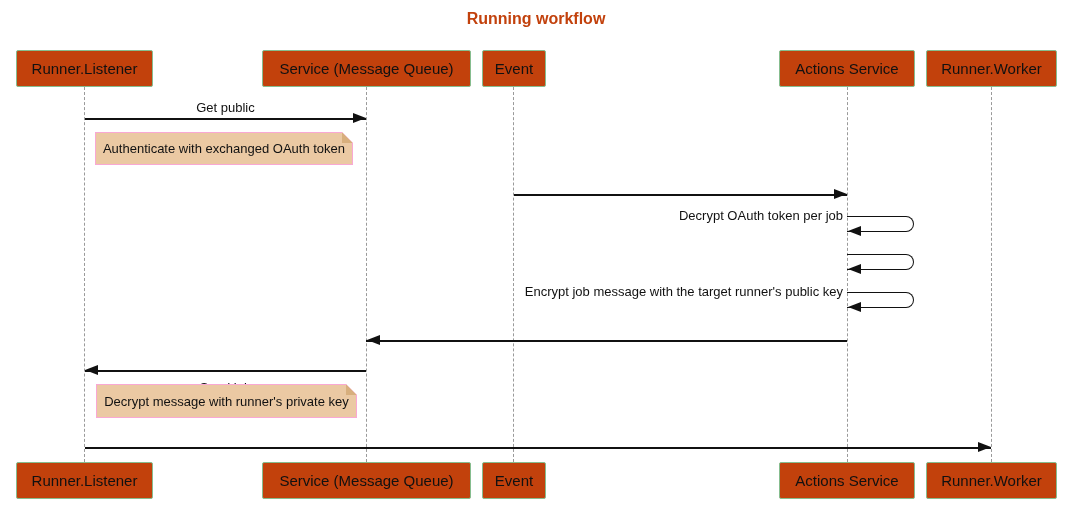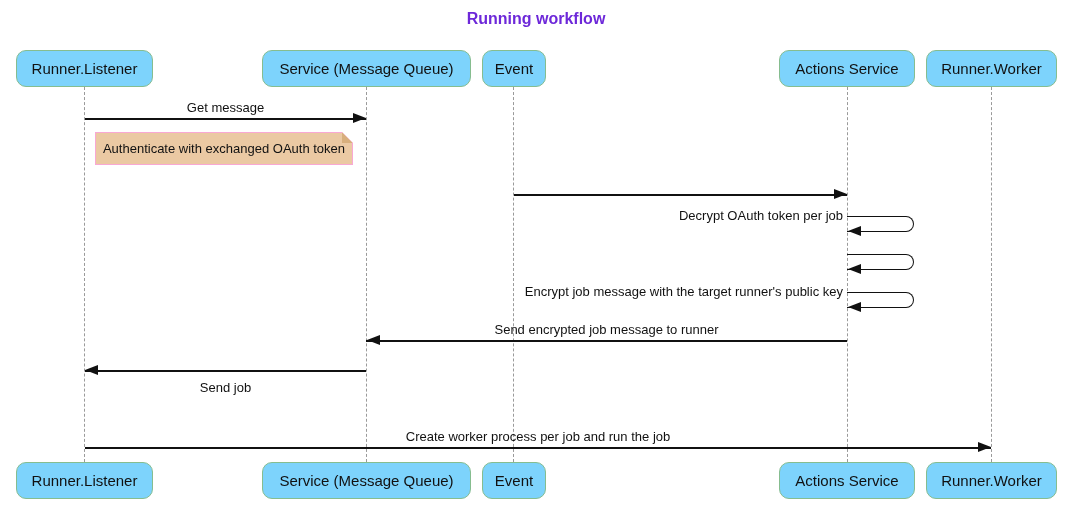--- a/index.html
+++ b/index.html
@@ -2,29 +2,29 @@
 <html><head>
 <meta charset="utf-8">
 <style>
   html,body { margin:0; padding:0; background:#ffffff; }
   .canvas {
     position:relative; width:1072px; height:523px; background:#ffffff;
     font-family:"Liberation Sans", sans-serif; color:#111; overflow:hidden;
   }
   .title {
     position:absolute; left:0; top:10px; width:100%;
-    text-align:center; font-size:16px; font-weight:bold; color:#6d28d9;
+    text-align:center; font-size:16px; font-weight:bold; color:#c2410c;
   }
   .lifeline {
     position:absolute; top:87px; height:375px; width:0;
     border-left:1px dashed #9a9a9a;
   }
   .participant {
     position:absolute; height:37px; box-sizing:border-box;
-    background:#7dd3fc; border:1px solid #86bd8f; border-radius:10px;
+    background:#c2410c; border:1px solid #86bd8f; border-radius:2px;
     display:flex; align-items:center; justify-content:center;
     font-size:15px; color:#111; z-index:3; white-space:nowrap;
   }
   .msg-label {
     position:absolute; font-size:13px; line-height:16px; color:#111;
     text-align:center; white-space:nowrap; z-index:2;
   }
   .msg-label.right-align { text-align:right; }
   .msg-line {
     position:absolute; height:1.5px; background:#111; z-index:1;
@@ -69,21 +69,21 @@
   <div class="lifeline" style="left:513px"></div>
   <div class="lifeline" style="left:847px"></div>
   <div class="lifeline" style="left:991px"></div>
 
   <div class="participant" style="left:16px;  top:50px; width:137px;">Runner.Listener</div>
   <div class="participant" style="left:262px; top:50px; width:209px;">Service (Message Queue)</div>
   <div class="participant" style="left:482px; top:50px; width:64px;">Event</div>
   <div class="participant" style="left:779px; top:50px; width:136px;">Actions Service</div>
   <div class="participant" style="left:926px; top:50px; width:131px;">Runner.Worker</div>
 
-  <div class="msg-label" style="left:85px; top:100px; width:281px;">Get message</div>
+  <div class="msg-label" style="left:85px; top:100px; width:281px;">Get public</div>
   <div class="msg-line" style="left:85px; top:118px; width:281px;"></div>
   <div class="arrow-right" style="left:353px; top:113px;"></div>
 
   <div class="note" style="left:95px; top:132px; width:258px; height:33px;">
     <div class="note-inner">Authenticate with exchanged OAuth token</div>
     <div class="note-fold"></div>
   </div>
 
   <div class="msg-line" style="left:514px; top:194px; width:333px;"></div>
   <div class="arrow-right" style="left:834px; top:189px;"></div>
@@ -92,30 +92,32 @@
   <div class="self-loop" style="left:847px; top:216px;"></div>
   <div class="arrow-left" style="left:848px; top:226px;"></div>
 
   <div class="self-loop" style="left:847px; top:254px;"></div>
   <div class="arrow-left" style="left:848px; top:264px;"></div>
 
   <div class="msg-label right-align" style="right:229px; top:284px;">Encrypt job message with the target runner's public key</div>
   <div class="self-loop" style="left:847px; top:292px;"></div>
   <div class="arrow-left" style="left:848px; top:302px;"></div>
 
-  <div class="msg-label" style="left:366px; top:322px; width:481px;">Send encrypted job message to runner</div>
   <div class="msg-line" style="left:366px; top:340px; width:481px;"></div>
   <div class="arrow-left" style="left:367px; top:335px;"></div>
 
   <div class="msg-label" style="left:85px; top:352px; width:281px;margin-top:28px;">Send job</div>
   <div class="msg-line" style="left:85px; top:370px; width:281px;"></div>
   <div class="arrow-left" style="left:85px; top:365px;"></div>
 
+  <div class="note" style="left:96px; top:384px; width:261px; height:34px;">
+    <div class="note-inner">Decrypt message with runner's private key</div>
+    <div class="note-fold"></div>
+  </div>
 
-  <div class="msg-label" style="left:85px; top:429px; width:906px;">Create worker process per job and run the job</div>
   <div class="msg-line" style="left:85px; top:447px; width:906px;"></div>
   <div class="arrow-right" style="left:978px; top:442px;"></div>
 
   <div class="participant" style="left:16px;  top:462px; width:137px;">Runner.Listener</div>
   <div class="participant" style="left:262px; top:462px; width:209px;">Service (Message Queue)</div>
   <div class="participant" style="left:482px; top:462px; width:64px;">Event</div>
   <div class="participant" style="left:779px; top:462px; width:136px;">Actions Service</div>
   <div class="participant" style="left:926px; top:462px; width:131px;">Runner.Worker</div>
 
 </div>

